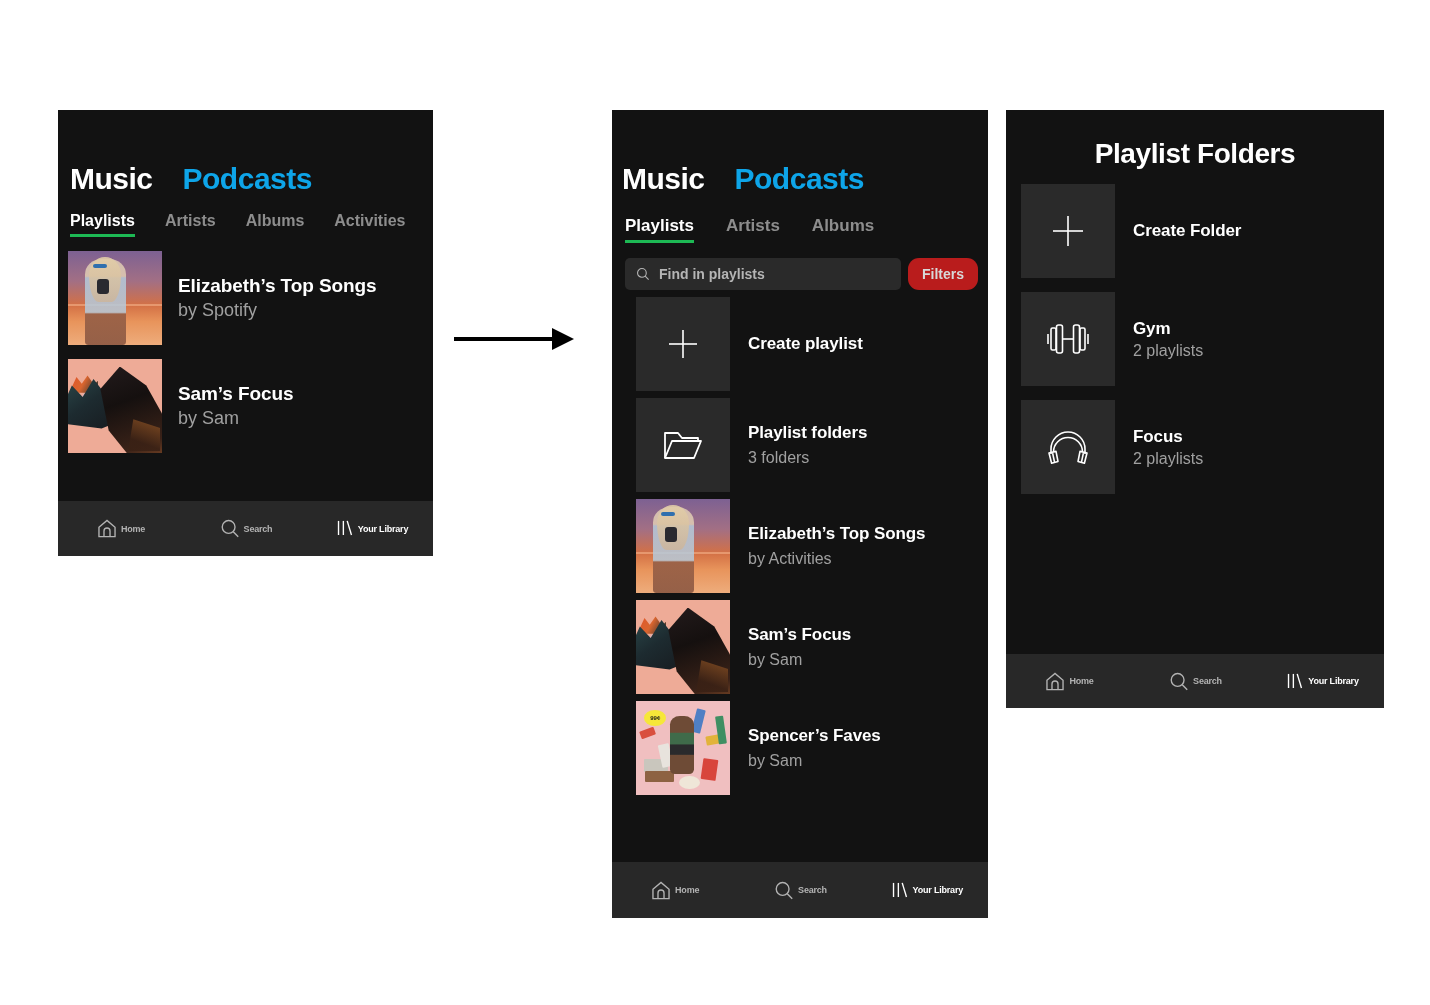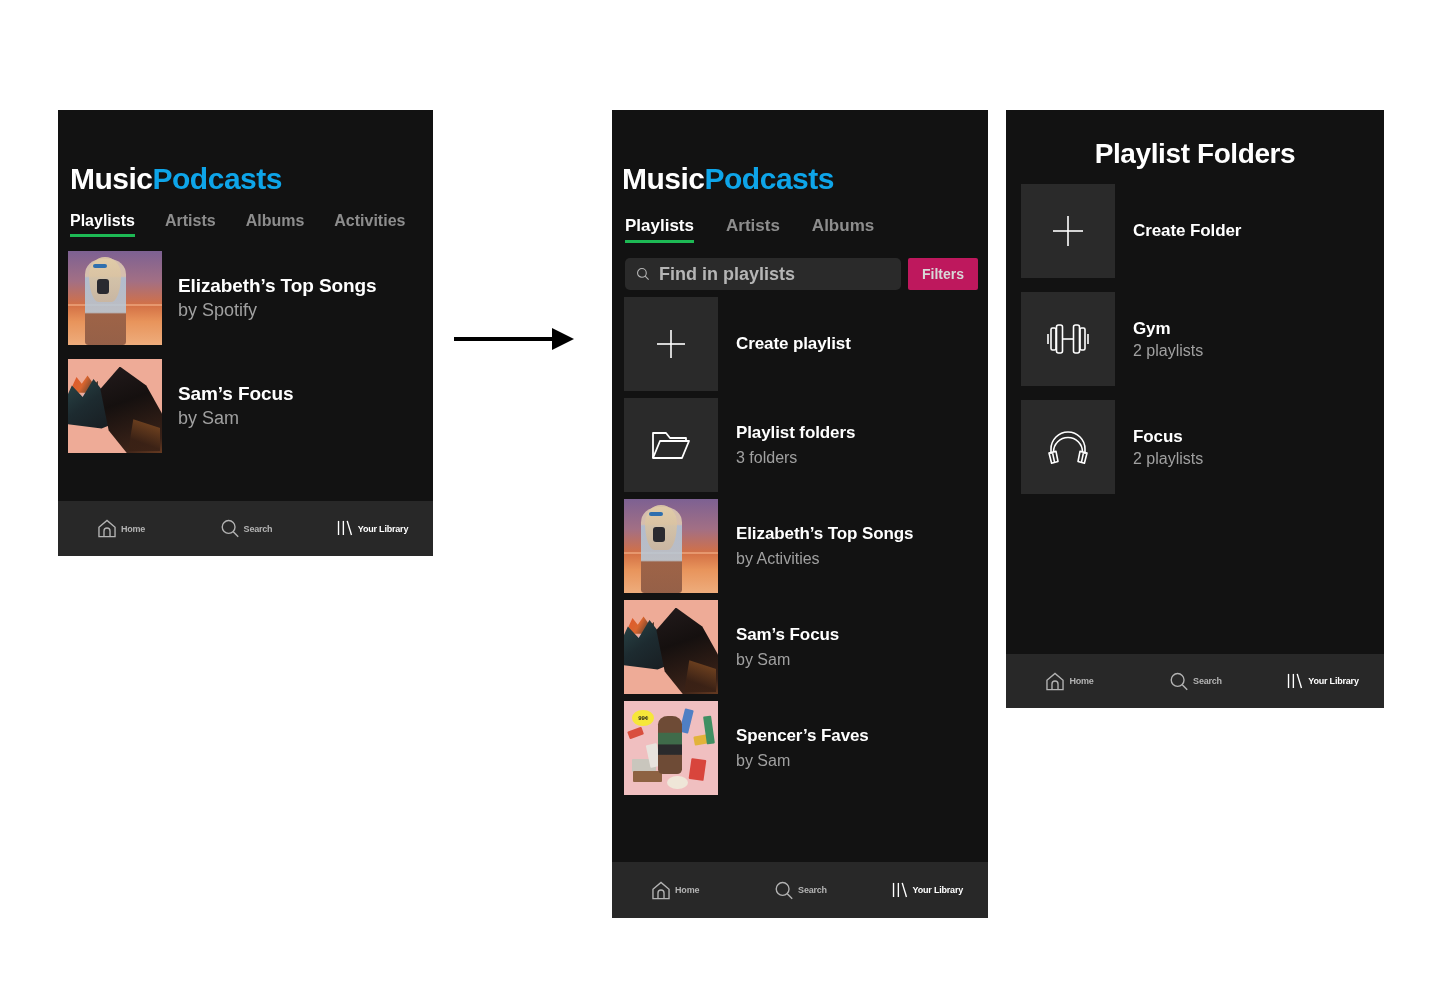--- a/index.html
+++ b/index.html
@@ -27,20 +27,21 @@
   }
   .content {
     flex: 1 1 auto;
     overflow: hidden;
   }
 
   
   .seg-header {
     display: flex;
     align-items: baseline;
+    gap: 30px;
   }
   .seg {
     font-weight: bold;
     letter-spacing: -0.5px;
     line-height: 1;
   }
   .seg.active { color: #ffffff; }
   .seg.inactive { color: #0ea5e9; }
 
   .tabs {
@@ -241,22 +242,22 @@
     display: flex;
     align-items: center;
     gap: 9px;
   }
   .search-ph {
     color: #b5b5b5;
     font-weight: bold;
   }
   .filters-btn {
     flex: 0 0 auto;
-    background: #be185d;
-    border-radius: 2px;
+    background: #b91c1c;
+    border-radius: 11px;
     color: #d8d8d8;
     font-weight: bold;
     display: flex;
     align-items: center;
     justify-content: center;
   }
 
   .tile {
     background: #2a2a2a;
     display: flex;
@@ -281,23 +282,23 @@
   #phone1 .nav-label { font-size: 9px; }
 
   
   #phone2 { left: 612px; top: 110px; width: 376px; height: 808px; }
   #phone2 .seg-header { margin: 54px 0 0 10px; }
   #phone2 .seg { font-size: 30px; }
   #phone2 .tabs { margin: 22px 0 0 13px; gap: 32px; }
   #phone2 .tab { font-size: 17px; }
   #phone2 .searchrow { margin: 15px 10px 0 13px; gap: 7px; }
   #phone2 .searchbox { height: 32px; padding: 0 11px; }
-  #phone2 .search-ph { font-size: 18px; }
+  #phone2 .search-ph { font-size: 14px; }
   #phone2 .filters-btn { height: 32px; padding: 0 14px; font-size: 14px; }
-  #phone2 .row { margin-top: 7px; padding-left: 12px; gap: 18px; }
+  #phone2 .row { margin-top: 7px; padding-left: 24px; gap: 18px; }
   #phone2 .thumb, #phone2 .tile { width: 94px; height: 94px; }
   #phone2 .row-title { font-size: 17px; }
   #phone2 .row-sub { font-size: 16px; margin-top: 6px; }
   #phone2 .nav { height: 56px; }
   #phone2 .nav-label { font-size: 9px; }
 
   
   #phone3 { left: 1006px; top: 110px; width: 378px; height: 598px; }
   #phone3 .page-title {
     color: #ffffff;

